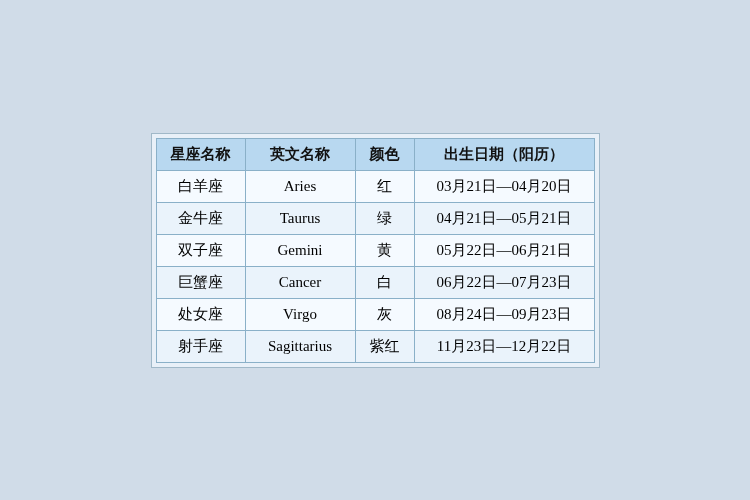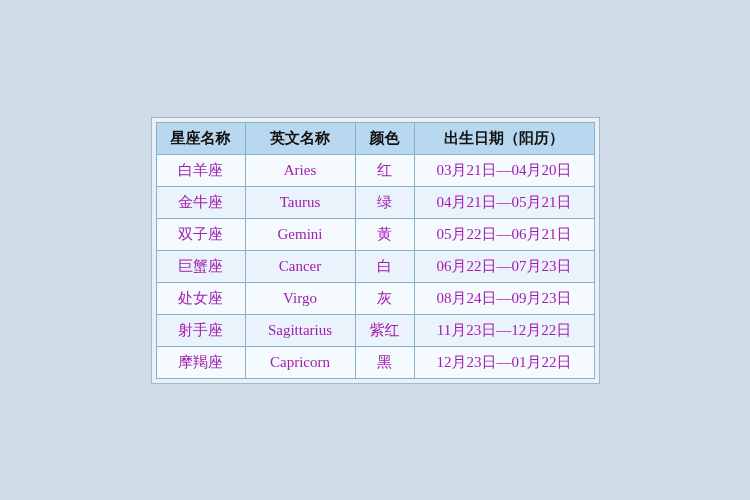--- a/index.html
+++ b/index.html
@@ -27,21 +27,21 @@
     table {
       border-collapse: collapse;
       background-color: #f0f6fc;
     }
 
     th, td {
       border: 1px solid #8ab0c8;
       padding: 6px 14px;
       text-align: center;
       font-size: 15px;
-      color: #a21caf;
+      color: #000000;
       white-space: nowrap;
     }
 
     thead th {
       background-color: #b8d8f0;
       font-weight: bold;
       font-size: 15px;
       color: #111;
     }
 
@@ -101,21 +101,15 @@
           <td>Virgo</td>
           <td>灰</td>
           <td>08月24日—09月23日</td>
         </tr>
         <tr>
           <td>射手座</td>
           <td>Sagittarius</td>
           <td>紫红</td>
           <td>11月23日—12月22日</td>
         </tr>
-        <tr>
-          <td>摩羯座</td>
-          <td>Capricorn</td>
-          <td>黑</td>
-          <td>12月23日—01月22日</td>
-        </tr>
       </tbody>
   </table>
 </div>
 
 </body></html>

